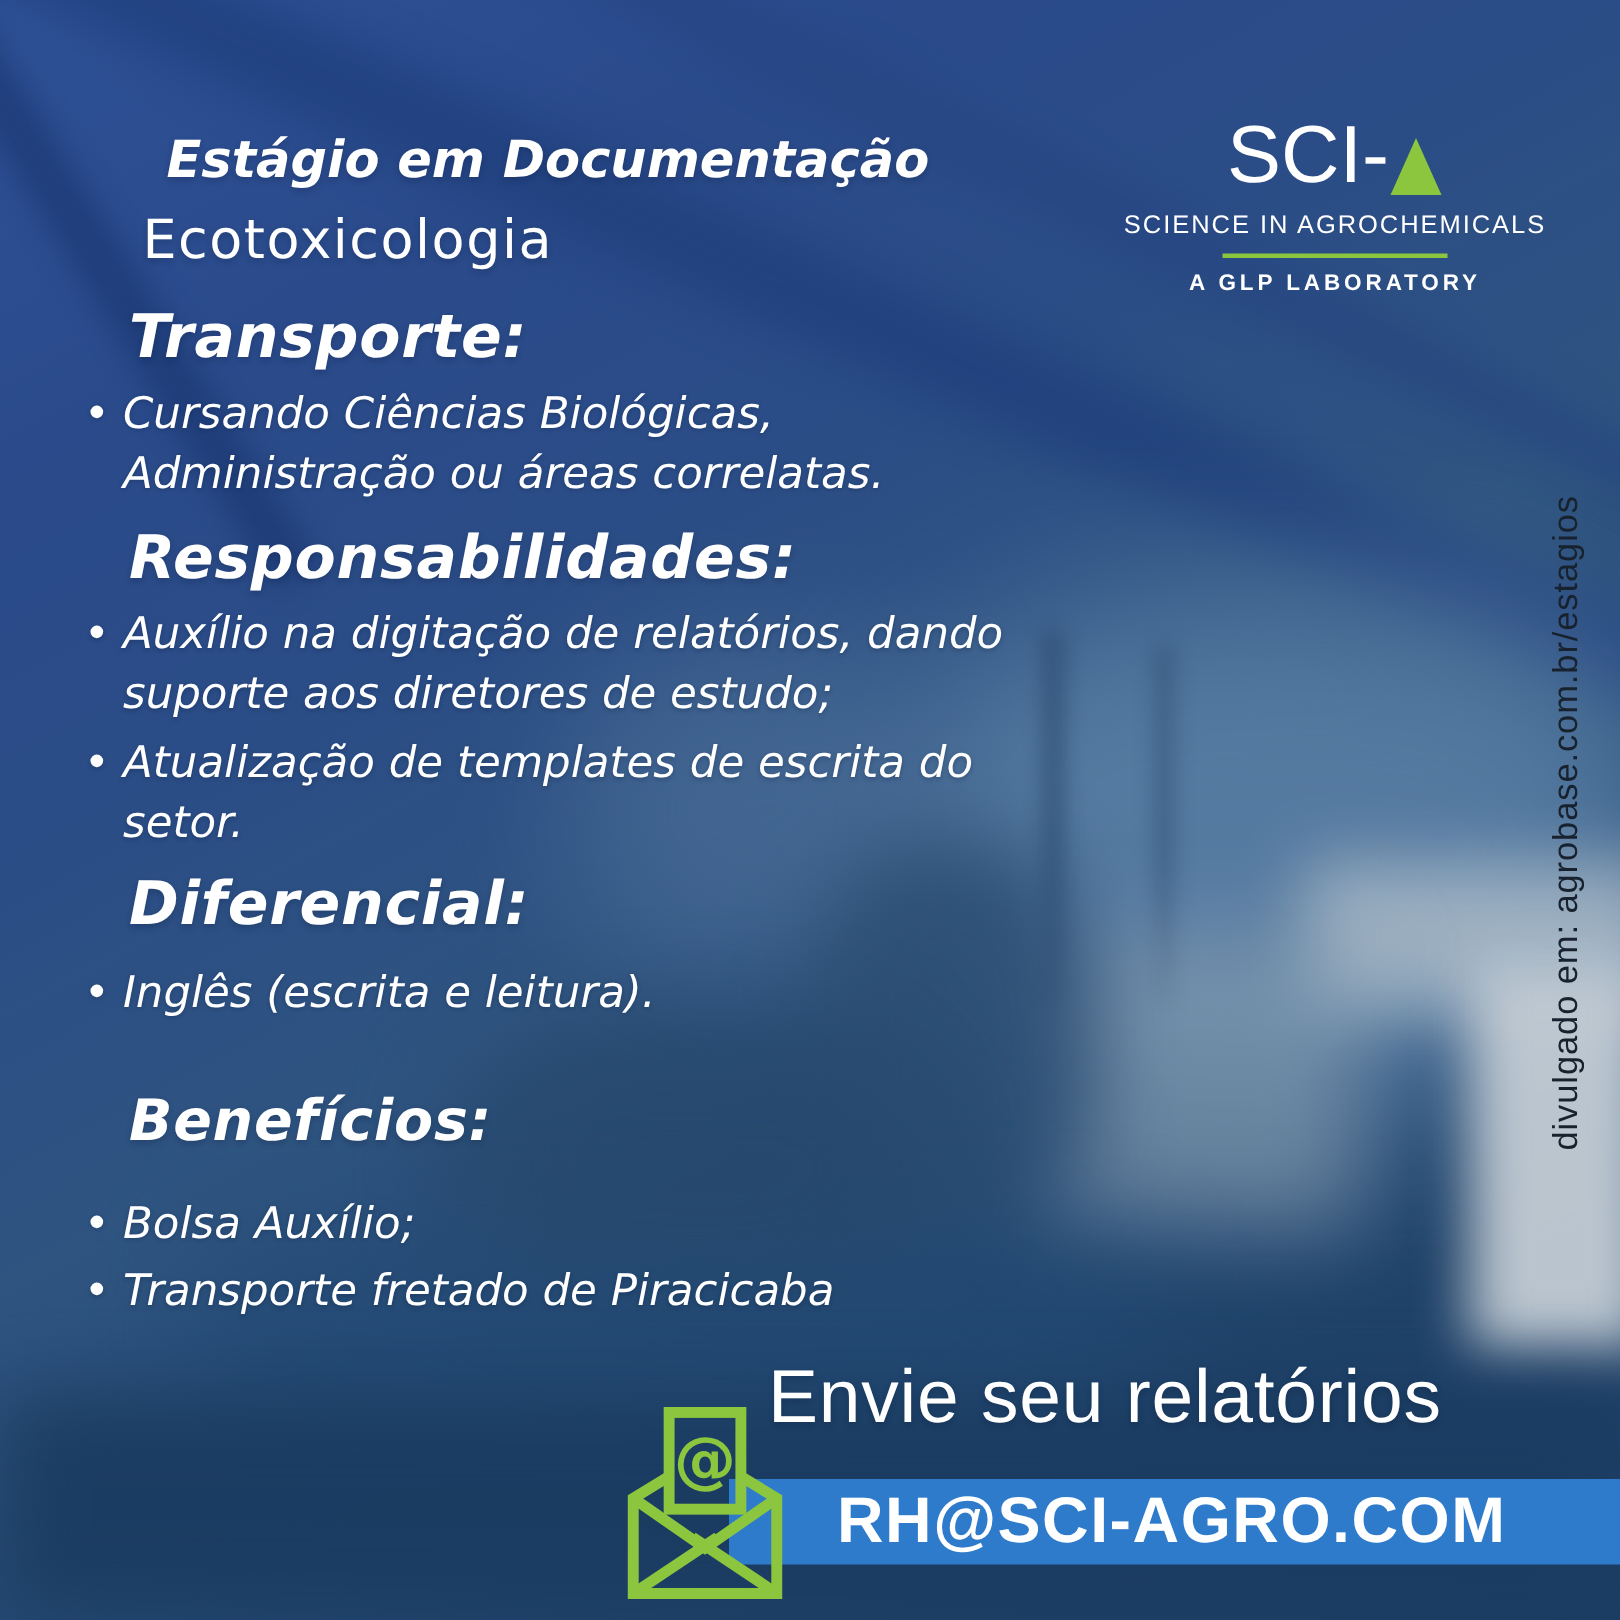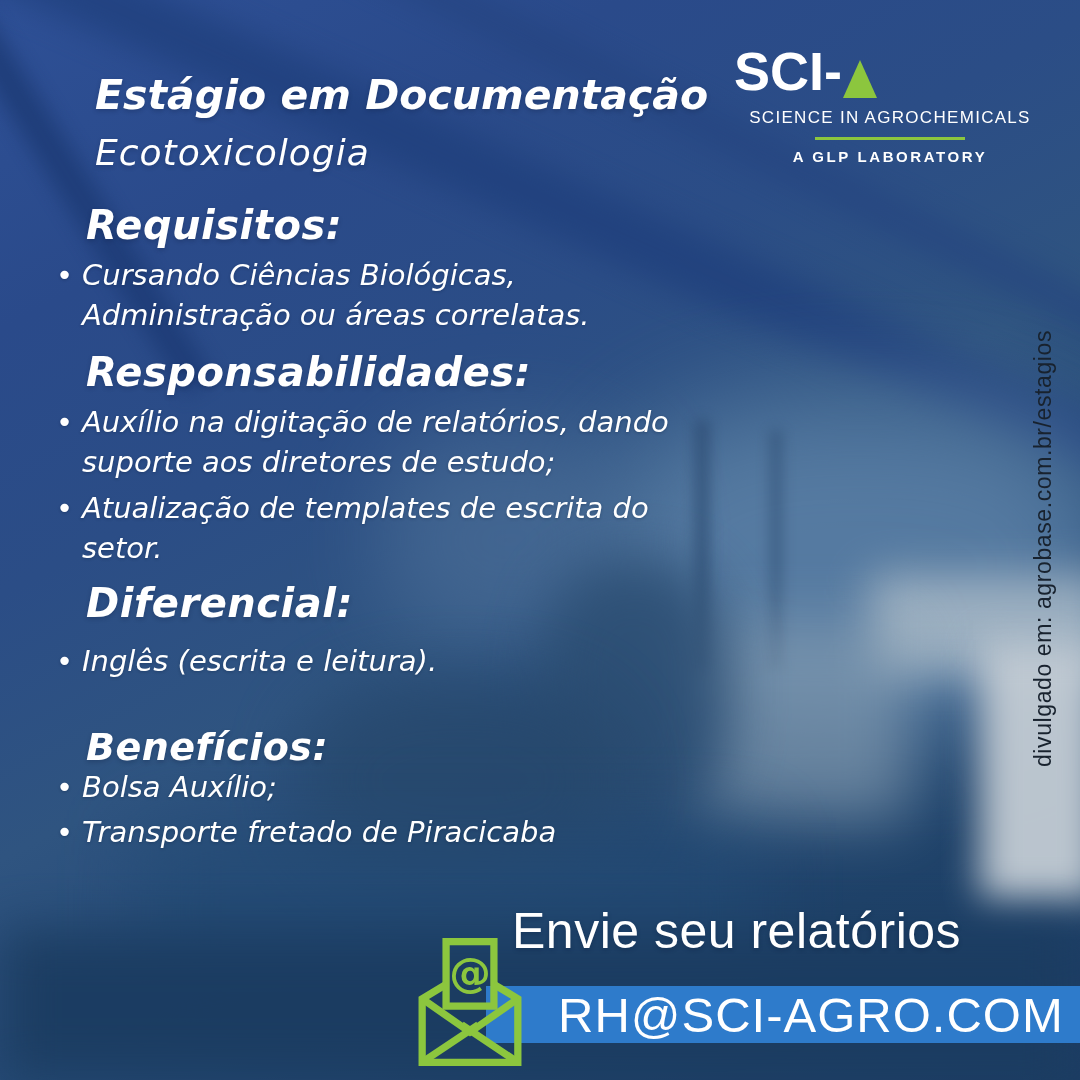--- a/index.html
+++ b/index.html
@@ -21,49 +21,49 @@
   .mullion2{left:770px;top:430px;width:12px;height:240px;background:#2e4d73;filter:blur(7px);opacity:.6;}
   .deskwhite{left:870px;top:575px;width:240px;height:100px;background:#a3b5c4;filter:blur(22px);opacity:.9;}
   .cabinet{left:980px;top:640px;width:120px;height:260px;background:#c3ccd4;filter:blur(18px);opacity:.95;}
   .deskmid{left:690px;top:620px;width:220px;height:200px;background:#8ba2b5;filter:blur(30px);opacity:.6;}
   .chair1{left:540px;top:560px;width:190px;height:260px;background:#2b4d72;border-radius:40%;filter:blur(28px);opacity:.85;}
   .chair2{left:300px;top:680px;width:320px;height:200px;background:#27486c;border-radius:40%;filter:blur(34px);opacity:.8;}
   .floor1{left:0;bottom:0;width:1080px;height:150px;background:#1b3c61;filter:blur(26px);opacity:.95;}
   .floor2{left:140px;bottom:90px;width:620px;height:160px;background:#234a74;filter:blur(38px);opacity:.7;}
   
   .logo{position:absolute;top:44px;right:34px;width:312px;text-align:center;z-index:2;}
-  .logo-word{display:flex;align-items:flex-end;font-family:"Liberation Sans",sans-serif;font-weight:700;font-size:54px;line-height:1;letter-spacing:0;}
+  .logo-word{display:flex;align-items:flex-end;justify-content:center;font-family:"Liberation Sans",sans-serif;font-weight:400;font-size:54px;line-height:1;letter-spacing:0;margin-top:32px;}
   .logo-tri{display:inline-block;width:0;height:0;border-left:17px solid transparent;border-right:17px solid transparent;border-bottom:38px solid #8cc63e;margin:0 1px;}
   .logo-tagline{font-family:"Liberation Sans",sans-serif;font-size:17px;letter-spacing:1.3px;margin-top:10px;white-space:nowrap;}
   .logo-rule{width:150px;height:3px;background:#8cc63e;margin:9px auto 8px;}
   .logo-subtag{font-family:"Liberation Sans",sans-serif;font-weight:700;font-size:15px;letter-spacing:2.6px;white-space:nowrap;}
   
   .masthead{position:absolute;left:95px;top:72px;z-index:2;}
-  .title{margin:0;font-style:italic;font-weight:700;font-size:41px;line-height:1.15;letter-spacing:0;text-shadow:0 2px 4px rgba(10,25,55,.25);}
-  .subtitle{margin:16px 0 0;font-style:italic;font-weight:400;font-size:36px;line-height:1;letter-spacing:1px;text-shadow:0 2px 4px rgba(10,25,55,.25);}
+  .title{margin:16px;font-style:italic;font-weight:700;font-size:34px;line-height:1.15;letter-spacing:0;text-shadow:0 2px 4px rgba(10,25,55,.25);}
+  .subtitle{margin:16px 0 0;font-weight:400;font-size:36px;line-height:1;letter-spacing:1px;text-shadow:0 2px 4px rgba(10,25,55,.25);}
   
   .sec{position:absolute;left:56px;width:660px;z-index:2;}
   .sec h2{margin:0 0 8px 30px;font-style:italic;font-weight:700;font-size:40px;line-height:1.1;letter-spacing:.5px;text-shadow:0 2px 4px rgba(10,25,55,.25);}
   .bullets{margin:0;padding:0;list-style:none;}
   .bullets li{display:flex;font-style:italic;font-size:29px;line-height:40px;text-shadow:0 1px 3px rgba(10,25,55,.3);margin-bottom:6px;}
   .bullets li::before{content:"\2022";flex:0 0 26px;font-style:normal;font-size:29px;}
   .sec-requisitos{top:203px;}
   .sec-responsabilidades{top:350px;}
   .sec-diferencial{top:581px;}
   .sec-diferencial h2{margin-bottom:16px;}
   .sec-beneficios{top:727px;}
-  .sec-beneficios h2{font-size:38px;margin-bottom:0;}
+  .sec-beneficios h2{font-size:38px;margin-bottom:28px;}
   .sec-beneficios .bullets li{line-height:36px;margin-bottom:9px;}
   
   .credit{position:absolute;left:1030px;top:330px;z-index:2;}
   .credit span{display:inline-block;writing-mode:vertical-rl;transform:rotate(180deg);font-family:"Liberation Sans",sans-serif;font-size:23px;letter-spacing:.6px;color:#18222e;white-space:nowrap;}
   
   .cta{position:absolute;left:512px;top:902px;z-index:3;font-family:"Liberation Sans",sans-serif;font-weight:400;font-size:50px;letter-spacing:.5px;text-shadow:0 2px 4px rgba(10,25,55,.3);}
   .email-bar{position:absolute;left:486px;top:986px;right:0;height:57px;background:#2e7bcb;z-index:2;display:flex;align-items:center;}
-  .email-bar span{font-family:"Liberation Sans",sans-serif;font-weight:400;font-size:49px;letter-spacing:1px;margin-left:72px;white-space:nowrap;}
+  .email-bar span{font-family:"Liberation Sans",sans-serif;font-weight:700;font-size:43px;letter-spacing:1px;margin-left:72px;white-space:nowrap;}
   .envelope{position:absolute;left:418px;top:936px;width:104px;height:134px;z-index:4;}
 </style>
 </head>
 <body>
 
 <div class="poster">
 
   <div class="bg" aria-hidden="true">
     <div class="beam2"></div>
     <div class="beam3"></div>
@@ -90,21 +90,21 @@
     <div class="logo-rule"></div>
     <div class="logo-subtag">A GLP LABORATORY</div>
   </div>
 
   <header class="masthead">
     <h1 class="title">Estágio em Documentação</h1>
     <p class="subtitle">Ecotoxicologia</p>
   </header>
 
   <section class="sec sec-requisitos">
-    <h2>Requisitos:</h2>
+    <h2>Transporte:</h2>
     <ul class="bullets">
       <li>
           <span>Cursando Ciências Biológicas, Administração ou áreas correlatas.</span>
         </li>
     </ul>
   </section>
 
   <section class="sec sec-diferencial">
     <h2>Diferencial:</h2>
     <ul class="bullets">

